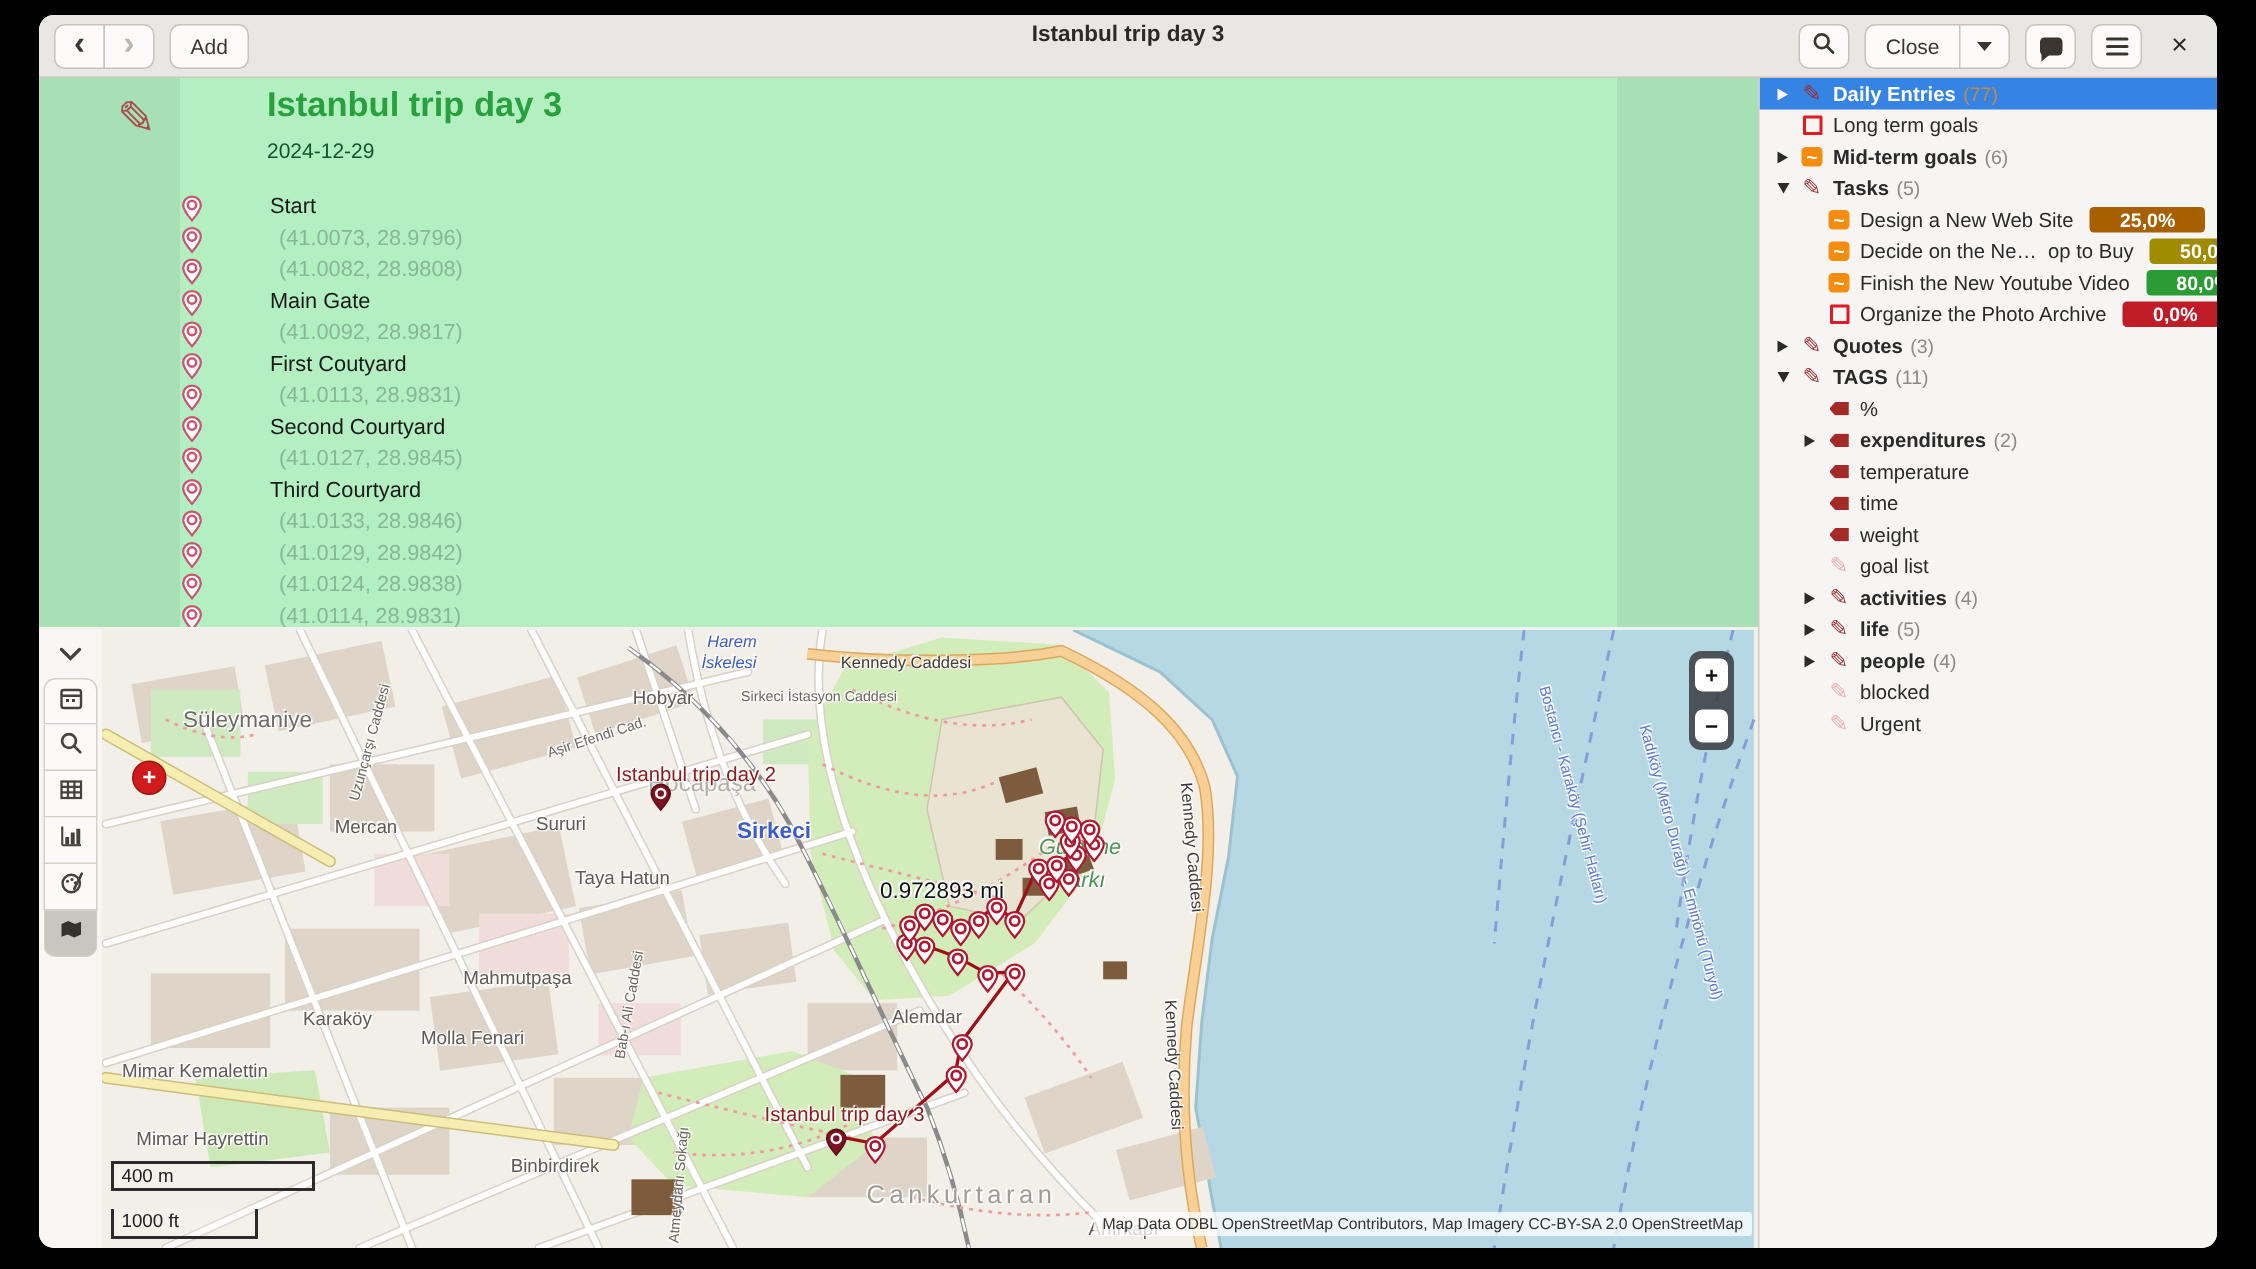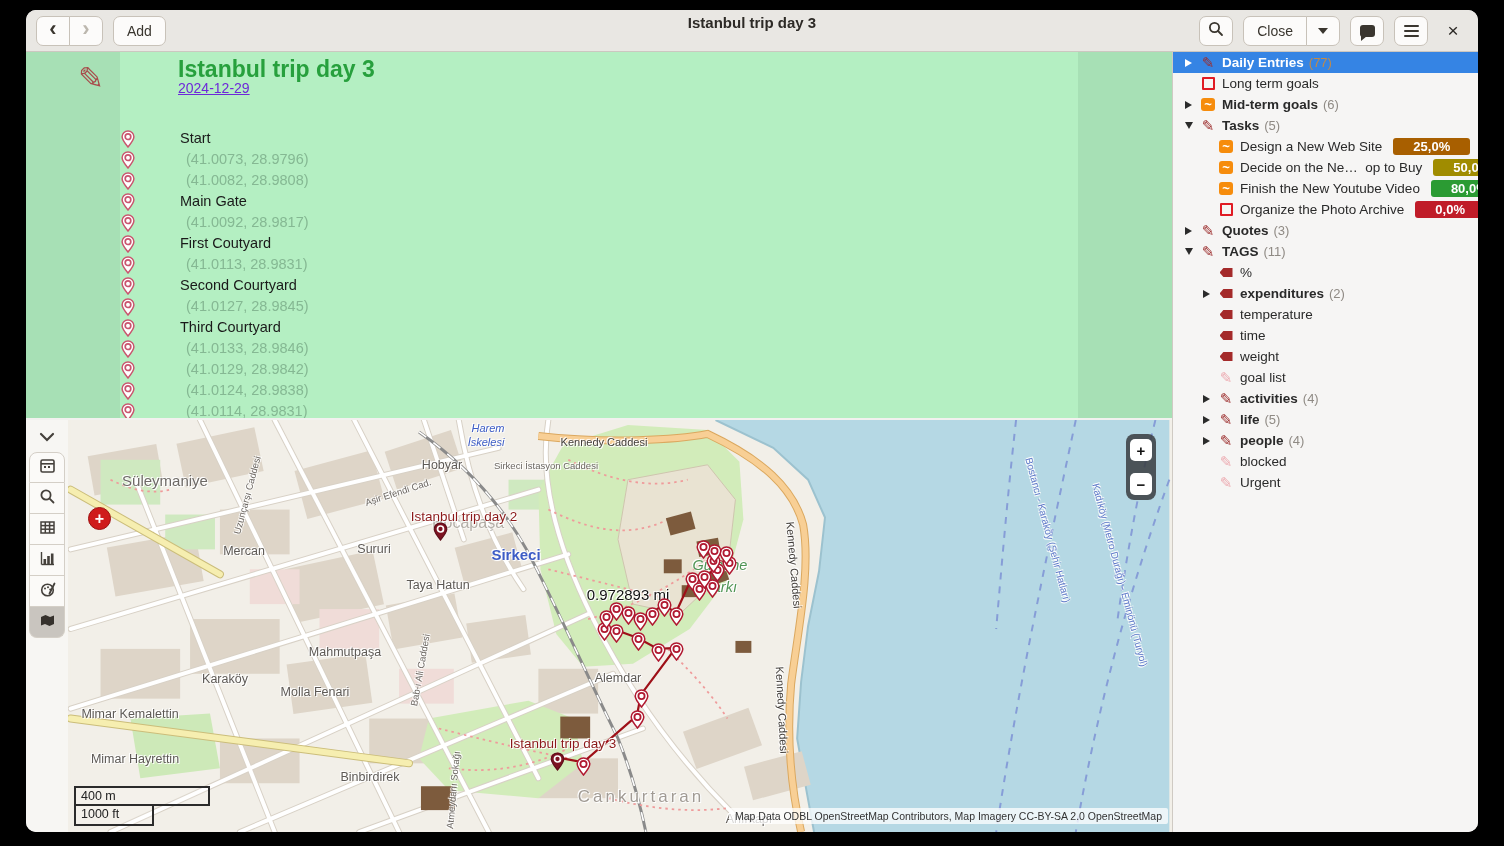--- a/index.html
+++ b/index.html
@@ -36,21 +36,21 @@
   
   .content{display:flex;height:780px;}
   .main-col{width:1146px;display:flex;flex-direction:column;}
 
   
   .editor{position:relative;height:366px;background:#b4efc2;overflow:hidden;}
   .ed-margin{position:absolute;top:0;height:100%;width:94px;background:#a7e0b5;}
   .ed-margin.left{left:0;} .ed-margin.right{left:1052px;}
   .big-pencil{position:absolute;left:52px;top:8px;font-size:31px;color:#a84c4c;}
   .ed-title{position:absolute;left:152px;top:4px;font-size:23px;font-weight:bold;color:#27a03d;}
-  .ed-date{position:absolute;left:152px;top:28px;font-size:14px;color:#6d28d9;text-decoration:underline;cursor:pointer;}
+  .ed-date{position:absolute;left:152px;top:40px;font-size:14px;color:#14532d;cursor:pointer;}
   .entry-lines{position:absolute;left:0;top:76px;right:0;}
   .entry-line{position:relative;height:21px;}
   .epin{position:absolute;left:95px;top:2px;width:14px;height:18px;}
   .etxt{position:absolute;left:154px;top:2px;font-size:14.5px;color:#1a1a1a;white-space:pre;}
   .etxt.coord{left:160px;color:#85b893;}
 
   
   .map-panel{display:flex;height:414px;border-top:2px solid #f2f1ef;box-sizing:border-box;}
   .map-toolbar{width:42px;background:#f7f6f3;display:flex;flex-direction:column;align-items:center;}
   .collapse-btn{margin:8px 0 6px 0;width:24px;height:18px;display:flex;align-items:center;justify-content:center;}
@@ -84,21 +84,21 @@
               align-items:center;justify-content:center;line-height:1;}
   .zoom-ctl{position:absolute;right:16px;top:14px;width:30px;height:66px;background:rgba(56,60,63,.85);
             border-radius:8px;z-index:5;display:flex;flex-direction:column;align-items:center;
             justify-content:space-between;padding:5px 0;box-sizing:border-box;}
   .zoom-btn{width:22px;height:22px;background:#fff;border-radius:5px;display:flex;align-items:center;
             justify-content:center;font-size:15px;font-weight:bold;color:#111;}
   .scale{position:absolute;left:6px;bottom:6px;z-index:6;}
   .scale-box{border:2px solid #2b2b2b;height:20px;box-sizing:border-box;font-size:12.5px;color:#222;
              padding:1px 0 0 5px;background:rgba(255,255,255,.15);}
   .scale-box.metric{width:136px;}
-  .scale-box.imperial{width:80px;border-top:none;}
+  .scale-box.imperial{width:98px;border-top:none;margin-top:12px;}
   .attribution{position:absolute;right:4px;bottom:8px;z-index:6;background:rgba(255,255,255,.75);
                font-size:10.5px;color:#333;padding:2px 6px;border-radius:2px;}
 
   
   .sidebar{width:306px;background:#f6f5f4;border-left:1px solid #cfcac3;box-sizing:border-box;overflow:hidden;}
   .trow{display:flex;align-items:center;height:21px;padding-left:12px;font-size:13.5px;color:#2a2a2a;white-space:pre;}
   .trow.lvl1{padding-left:30px;}
   .trow.sel{background:#3584e4;color:#fff;}
   .exp{width:15px;flex:0 0 15px;display:flex;align-items:center;justify-content:flex-start;}
   .exp.right::before{content:"";border-left:7px solid #2b2b2b;border-top:4.5px solid transparent;border-bottom:4.5px solid transparent;}
@@ -477,21 +477,21 @@
                 <div class="mlabel road-name-sm" style="left: 478px; top: 45px;">Sirkeci İstasyon Caddesi</div>
                 <div class="mlabel place-lg" style="left: 97px; top: 60px;">Süleymaniye</div>
                 <div class="mlabel road-name-sm" style="left: 330px; top: 72px; transform: translate(-50%, -50%) rotate(-18deg);">Aşir Efendi Cad.</div>
                 <div class="mlabel place-faded" style="left: 400px; top: 103px;">Hocapaşa</div>
                 <div class="mlabel route-label" style="left: 396px; top: 96px;">Istanbul trip day 2</div>
                 <div class="mlabel town" style="left: 448px; top: 134px;">Sirkeci</div>
                 <div class="mlabel place" style="left: 176px; top: 131px;">Mercan</div>
                 <div class="mlabel place" style="left: 306px; top: 129px;">Sururi</div>
                 <div class="mlabel park-name" style="left: 652px; top: 145px;">Gülhane</div>
                 <div class="mlabel park-name" style="left: 652px; top: 167px;">Parkı</div>
-                <div class="mlabel place" style="left: 347px; top: 165px; margin-left: 23px;">Taya Hatun</div>
+                <div class="mlabel place" style="left: 347px; top: 165px;">Taya Hatun</div>
                 <div class="mlabel distance-label" style="left: 560px; top: 174px;">0.972893 mi</div>
                 <div class="mlabel road-name-sm" style="left: 179px; top: 75px; transform: translate(-50%, -50%) rotate(-75deg);">Uzunçarşı Caddesi</div>
                 <div class="mlabel place" style="left: 277px; top: 232px; text-align: right;">Mahmutpaşa</div>
                 <div class="mlabel place" style="left: 157px; top: 259px;">Karaköy</div>
                 <div class="mlabel place" style="left: 247px; top: 272px;">Molla Fenari</div>
                 <div class="mlabel place" style="left: 550px; top: 258px;">Alemdar</div>
                 <div class="mlabel place" style="left: 62px; top: 294px;">Mimar Kemalettin</div>
                 <div class="mlabel road-name-sm" style="left: 352px; top: 250px; transform: translate(-50%, -50%) rotate(-80deg);">Bab-ı Ali Caddesi</div>
                 <div class="mlabel route-label" style="left: 495px; top: 323px;">Istanbul trip day 3</div>
                 <div class="mlabel place" style="left: 67px; top: 339px;">Mimar Hayrettin</div>

